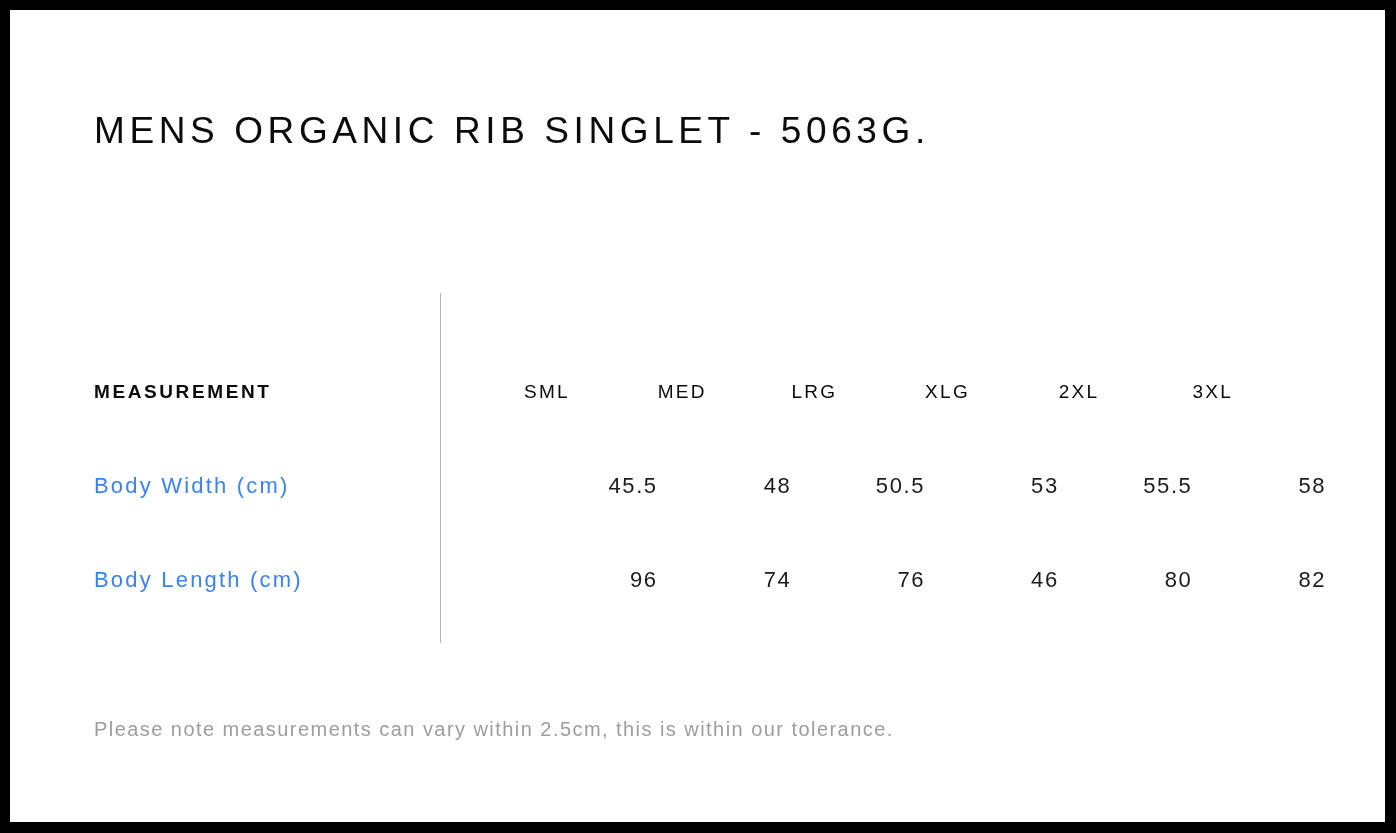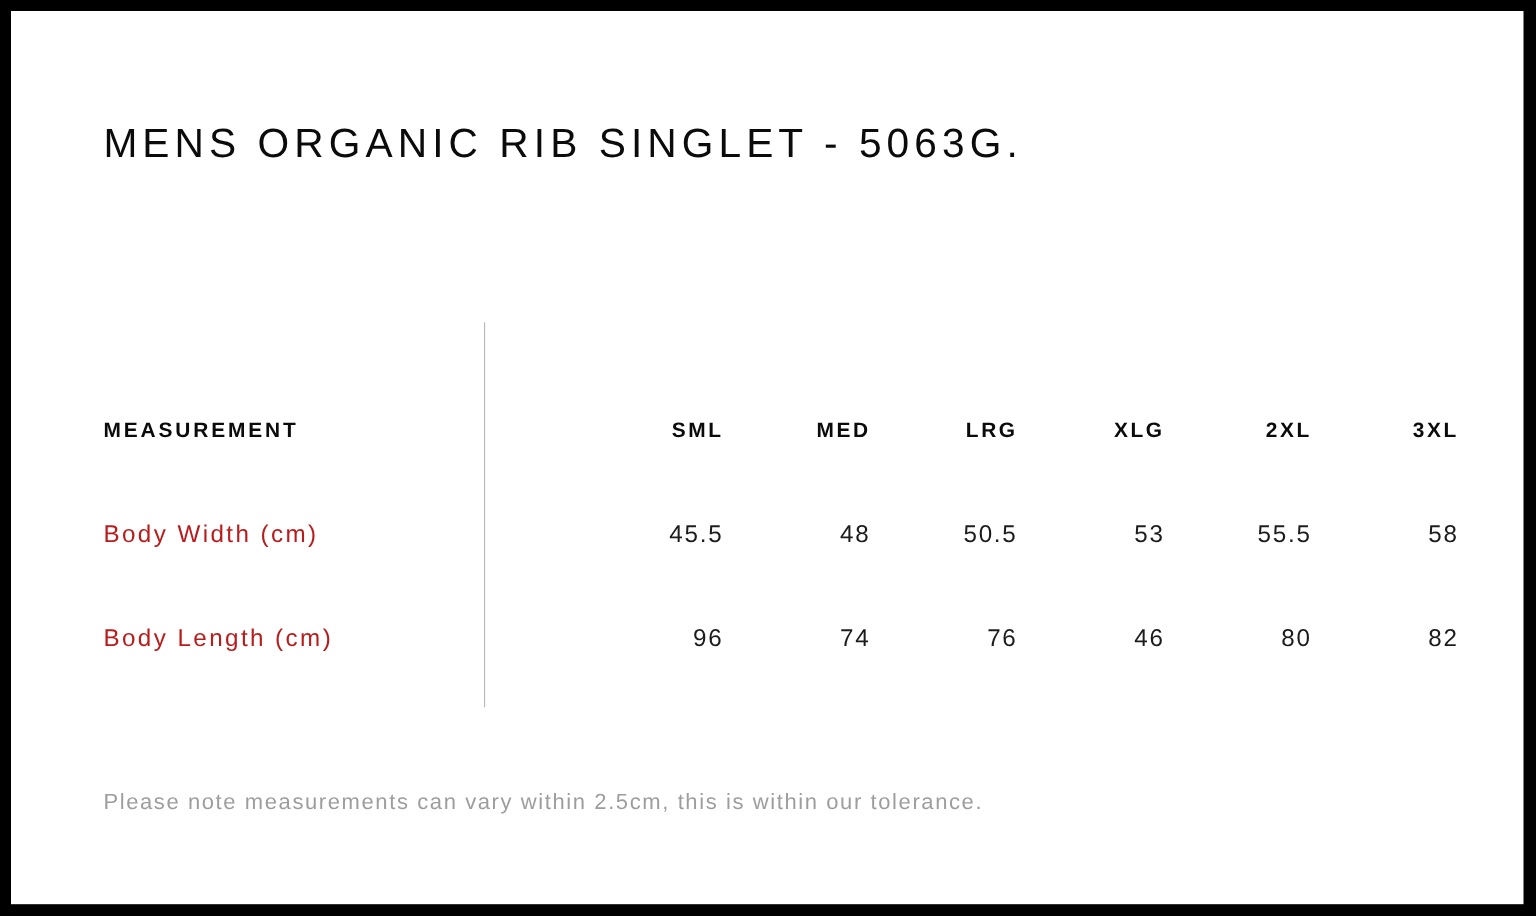--- a/index.html
+++ b/index.html
@@ -79,32 +79,32 @@
   }
   th.label-head {
     text-align: left;
     font-size: 19px;
     font-weight: 700;
     letter-spacing: 2.6px;
     color: #0b0b0b;
     padding-left: 9px;
   }
   th.size-head {
-    text-align: right;
+    text-align: left;
     font-size: 19px;
-    font-weight: 700;
+    font-weight: 400;
     letter-spacing: 2.3px;
     color: #0b0b0b;
   }
   td.row-label {
     text-align: left;
     font-size: 22px;
     font-weight: 400;
     letter-spacing: 2.2px;
-    color: #b91c1c;
+    color: #3b82f6;
     padding-left: 9px;
     white-space: nowrap;
   }
   td.value {
     text-align: right;
     font-size: 22px;
     font-weight: 400;
     letter-spacing: 1.6px;
     color: #1c1c1c;
   }

